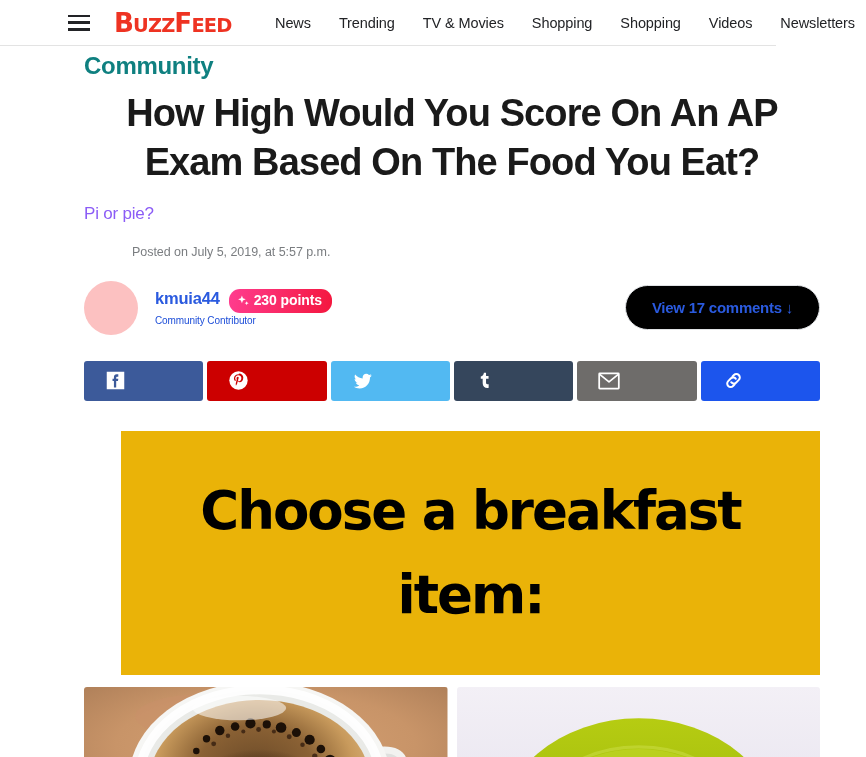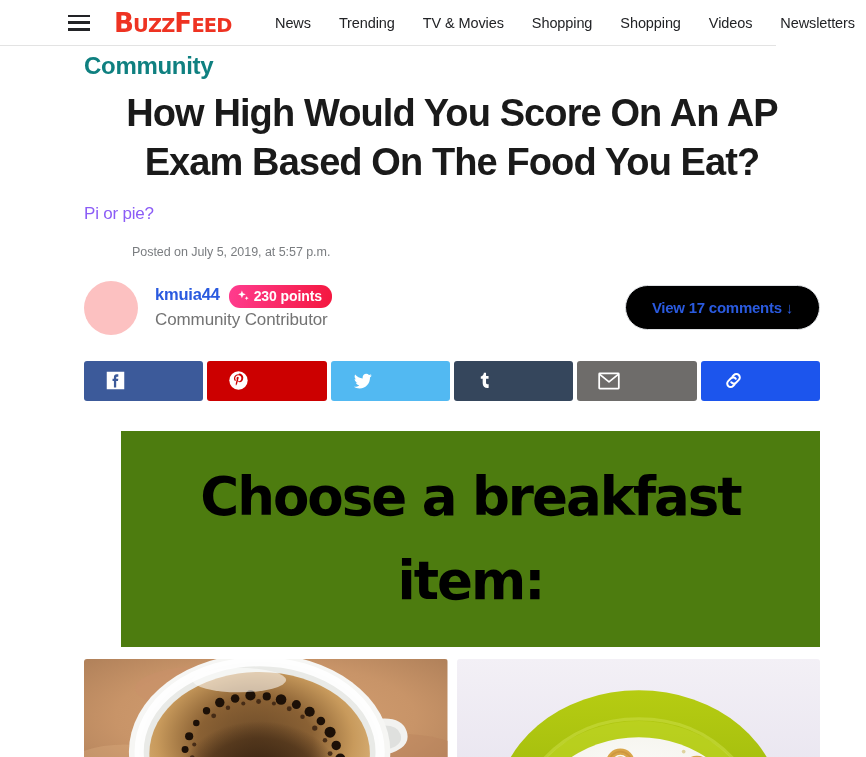--- a/index.html
+++ b/index.html
@@ -167,22 +167,22 @@
     line-height: 1.25;
     letter-spacing: -0.1px;
   }
   .sparkle-ico {
     display: inline-block;
     width: 13px;
     height: 13px;
     flex: 0 0 auto;
   }
   .contributor-role {
-    font-size: 17px;
-    color: #737373;
+    font-size: 10px;
+    color: #1d4ed8;
     letter-spacing: -0.1px;
   }
 
   .comments-btn {
     border: 1.5px solid #e0e2e5;
     background: #000000;
     color: #2a5adf;
     font-size: 15px;
     font-weight: bold;
     font-family: "Liberation Sans", sans-serif;
@@ -206,22 +206,22 @@
     border-radius: 3px;
     display: flex;
     align-items: center;
     padding-left: 21px;
     cursor: pointer;
   }
   .share-btn svg { display: block; }
 
   
   .quiz-banner {
-    background: #4d7c0f;
-    height: 216px;
+    background: #eab308;
+    height: 244px;
     display: flex;
     align-items: center;
     justify-content: center;
     text-align: center;
     margin-bottom: 12px;
     margin-left: 37px;
   }
   .quiz-banner-text {
     color: #000000;
     font-family: "DejaVu Sans", sans-serif;

